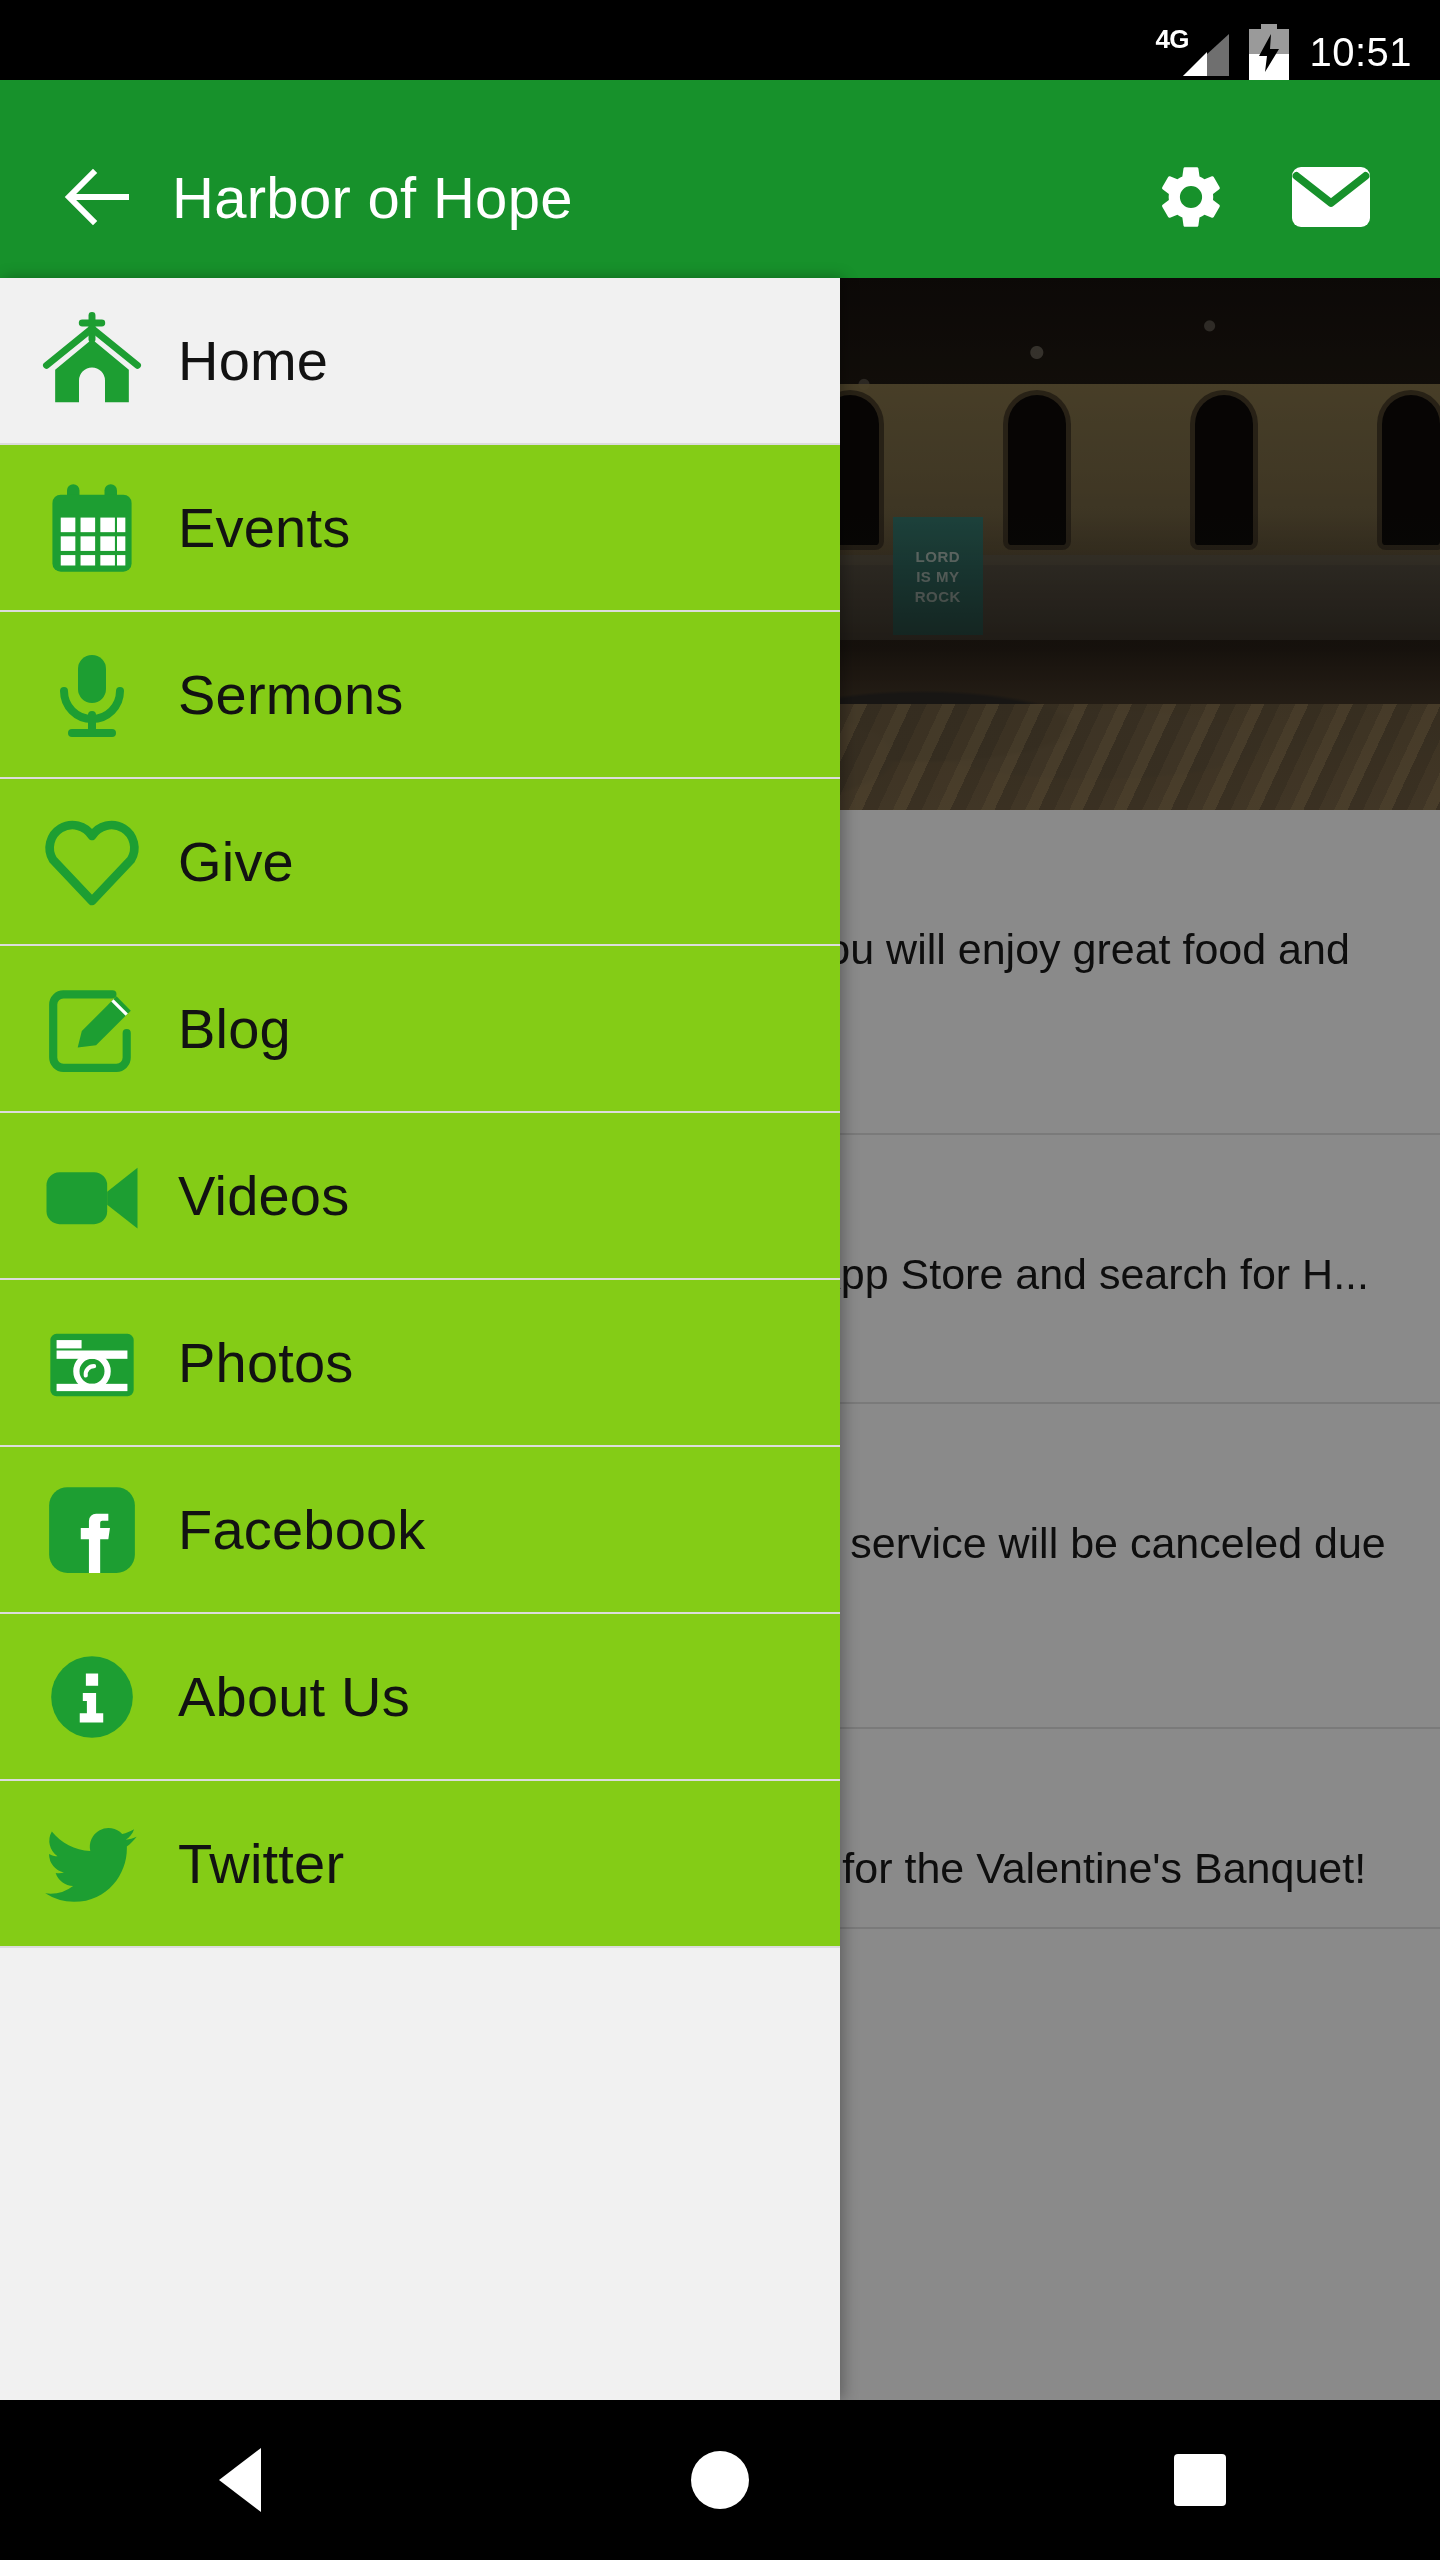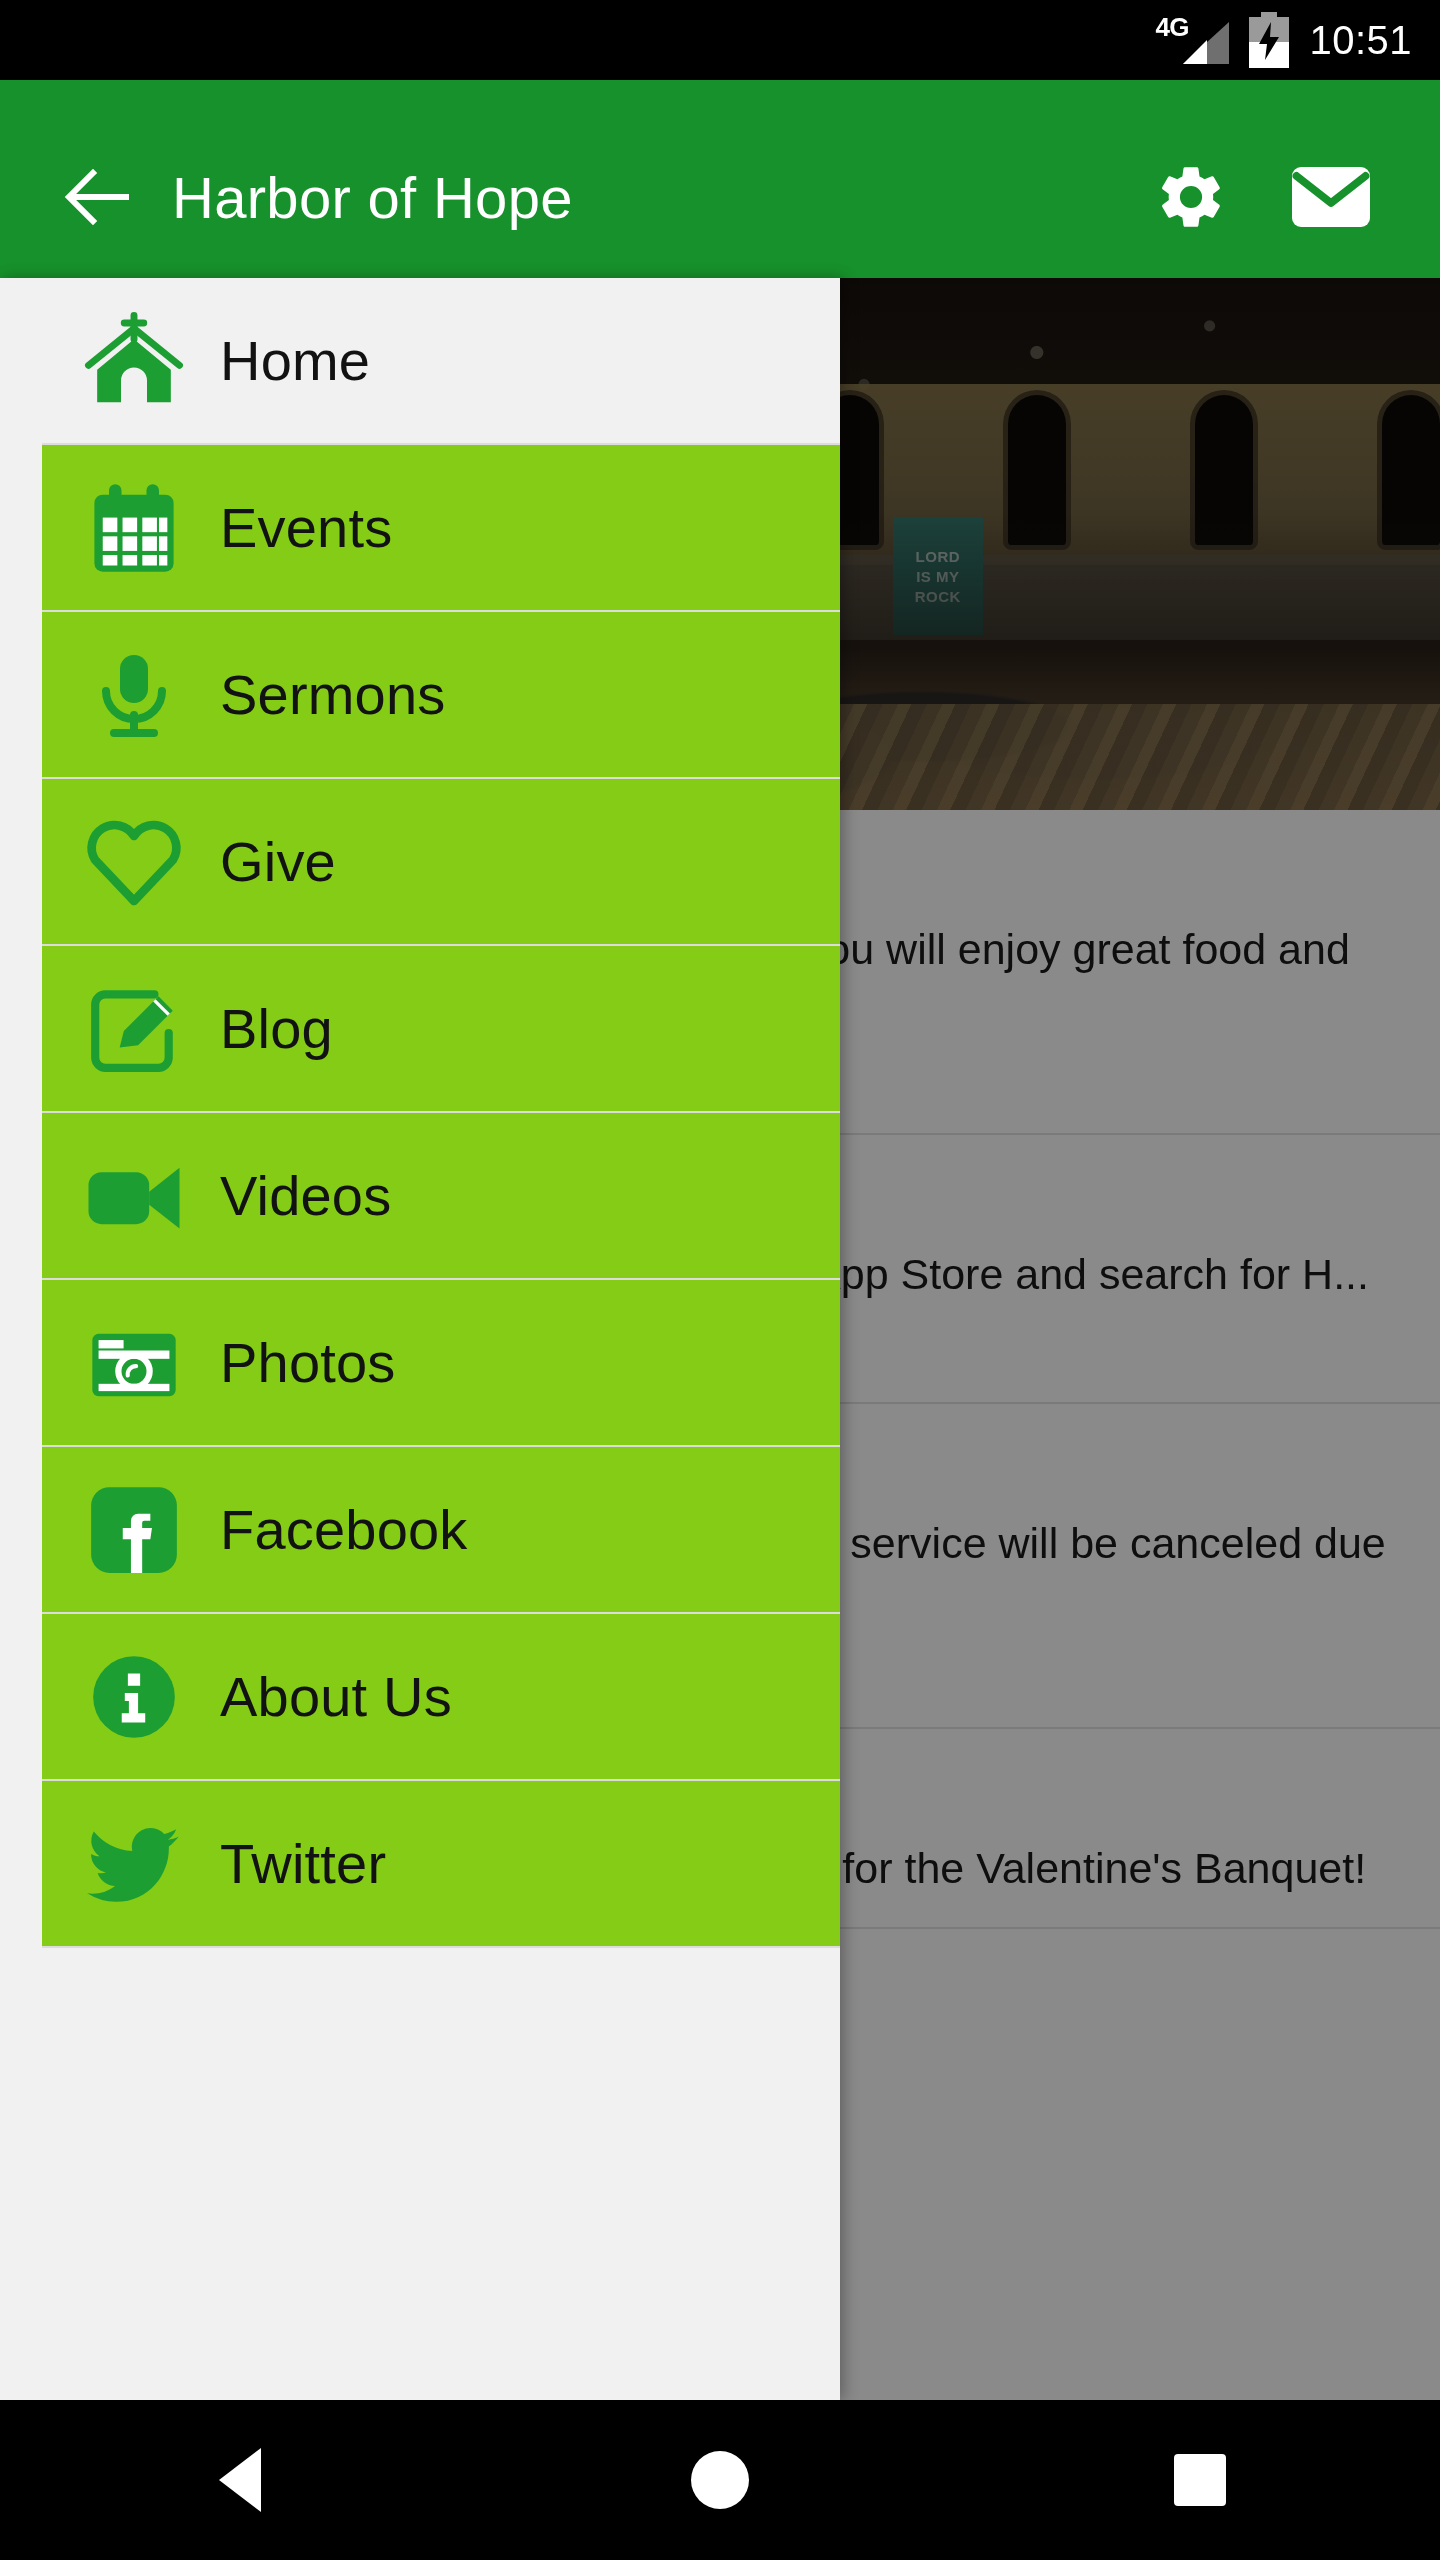--- a/index.html
+++ b/index.html
@@ -7,21 +7,21 @@
     width:1440px; height:2560px;
     background:#000;
     font-family:"Liberation Sans", sans-serif;
     overflow:hidden;
   }
   #screen { position:relative; width:1440px; height:2560px; background:#000; }
 
   
   .statusbar{
     position:absolute; left:0; top:0; width:1440px; height:80px;
-    background:#000; display:flex; align-items:center; justify-content:flex-end;
+    background:#000; display:flex; align-items:flex-end; justify-content:flex-end;
     padding-right:28px;
   }
   .sb-group{ display:flex; align-items:center; gap:20px; }
   .sig-wrap{ position:relative; width:74px; height:52px; }
   .sig-label{
     position:absolute; left:0; top:-2px; color:#fff;
     font-size:26px; font-weight:bold; letter-spacing:-0.5px;
   }
   .sig-tri{
     position:absolute; right:0; bottom:2px; width:46px; height:42px;
@@ -123,21 +123,21 @@
     position:absolute; left:0; top:278px; width:1440px; height:2122px;
     background:rgba(0,0,0,.46); pointer-events:none;
   }
 
   
   .drawer{
     position:absolute; left:0; top:278px; width:840px; height:2122px;
     background:#f1f1f1; overflow:hidden;
     box-shadow:4px 0 14px rgba(0,0,0,.30);
   }
-  .drawer-list{ background:#fff;margin-left:42px; }
+  .drawer-list{ background:#fff; }
   .drawer-item{
     height:167px; display:flex; align-items:center;
     border-bottom:2px solid #dcdcdc; background:#84cc16; cursor:pointer;
     padding-left:38px;
   }
   .drawer-item.active{ background:#f1f1f1; }
   .d-icon{
     width:108px; height:108px; flex:0 0 108px;
     display:flex; align-items:center; justify-content:center;
   }

